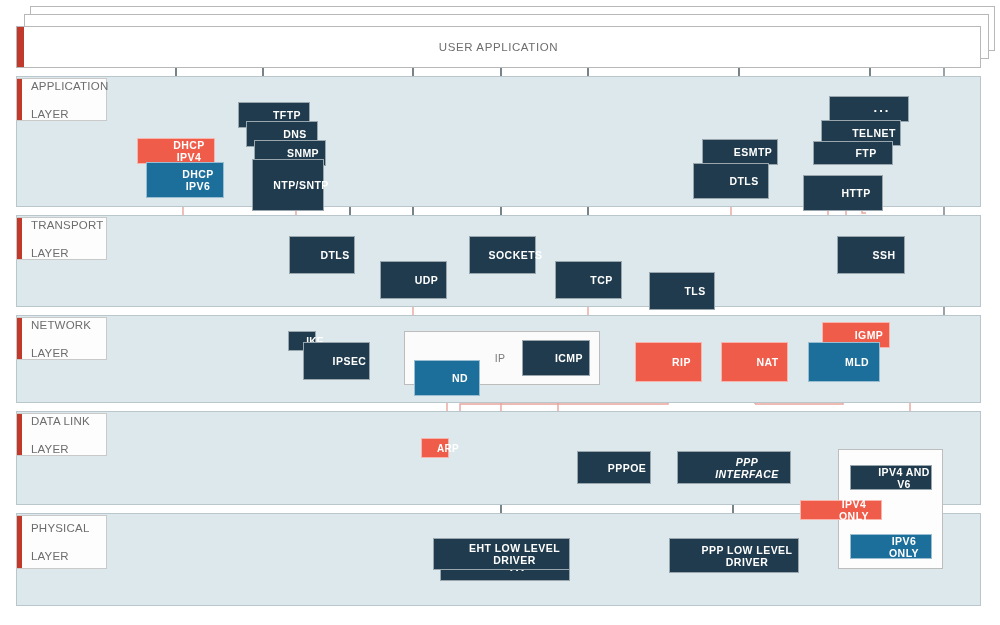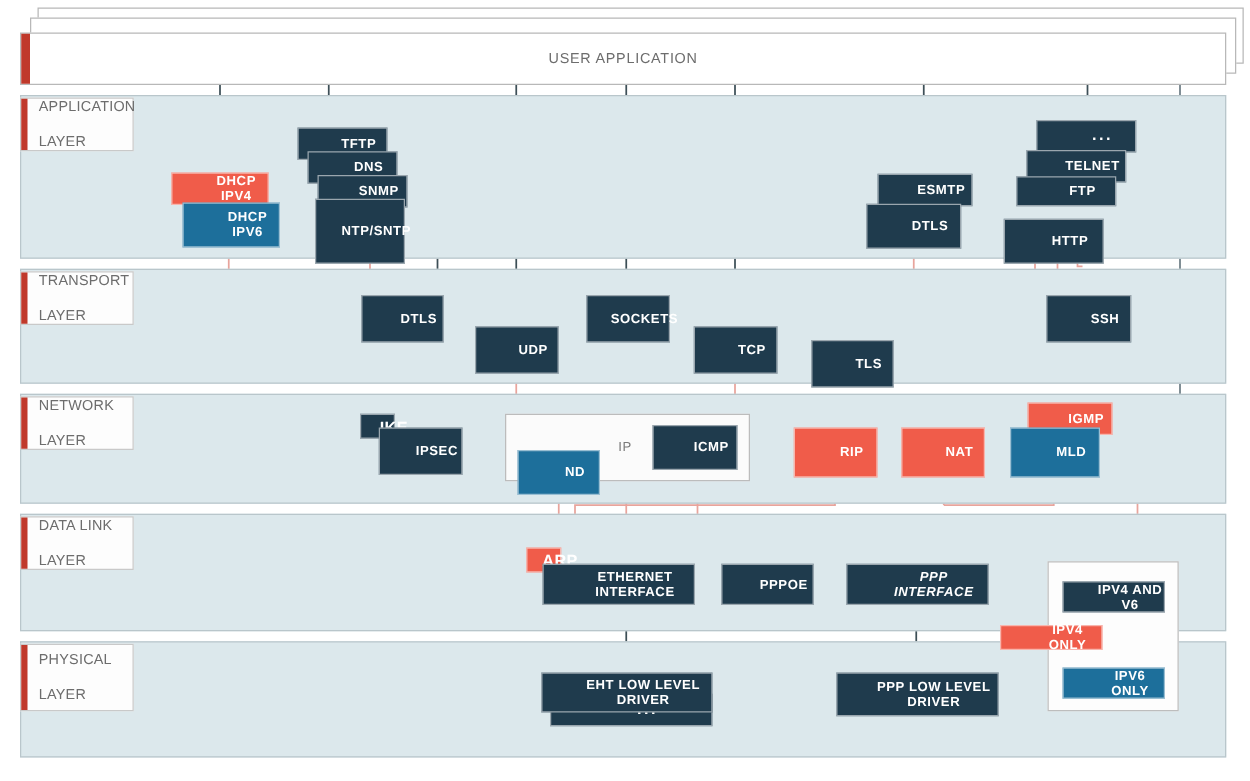--- a/index.html
+++ b/index.html
@@ -24,21 +24,21 @@
       font-size:11.5px;letter-spacing:.6px;}
   .ua::before{content:"";position:absolute;left:0;top:0;bottom:0;width:7px;background:#c0392b;}
 
   
   .box{position:absolute;box-sizing:border-box;display:flex;align-items:center;
        justify-content:center;color:#ffffff;font-size:10.5px;font-weight:bold;
        letter-spacing:.45px;text-align:center;border:1px solid rgba(255,255,255,.55);padding-left:26px;}
   .dark{background:#1f3b4d;}
   .red {background:#f05c4a;}
   .blue{background:#1d6f9b;}
-  .tiny{font-size:13px;letter-spacing:.3px;}
+  .tiny{font-size:10px;letter-spacing:.3px;}
   .dots{font-size:13px;letter-spacing:2px;font-weight:bold;padding-bottom:3px;}
 
   
   .ipgroup{position:absolute;background:#fbfbfb;border:1px solid #bcbcbc;box-sizing:border-box;}
   .iplabel{position:absolute;color:#7a7a7a;font-size:10.5px;font-weight:normal;
            letter-spacing:.4px;display:flex;align-items:center;justify-content:center;}
 
   
   .legend{position:absolute;background:#fdfdfd;border:1px solid #bdbdbd;box-sizing:border-box;}
 
@@ -220,23 +220,20 @@
   <div class="box red" style="left:822px;top:322px;width:68px;height:26px;">
     <span>IGMP</span>
     </div>
   <div class="box blue" style="left:808px;top:342px;width:72px;height:40px;">
     <span>MLD</span>
     </div>
 
   <div class="box red tiny" style="left:421px;top:438px;width:28px;height:20px;">
     <span>ARP</span>
     </div>
-  <div class="box dark" style="left:434px;top:451px;width:122px;height:33px;">
-    <span>ETHERNET INTERFACE</span>
-    </div>
   <div class="box dark" style="left:577px;top:451px;width:74px;height:33px;">
     <span>PPPOE</span>
     </div>
   <div class="box dark" style="left:677px;top:451px;width:114px;height:33px;font-style:italic;">
     <span>PPP INTERFACE</span>
     </div>
 
   <div class="box dark dots" style="left:440px;top:555px;width:130px;height:26px;">
     <span>...</span>
     </div>

